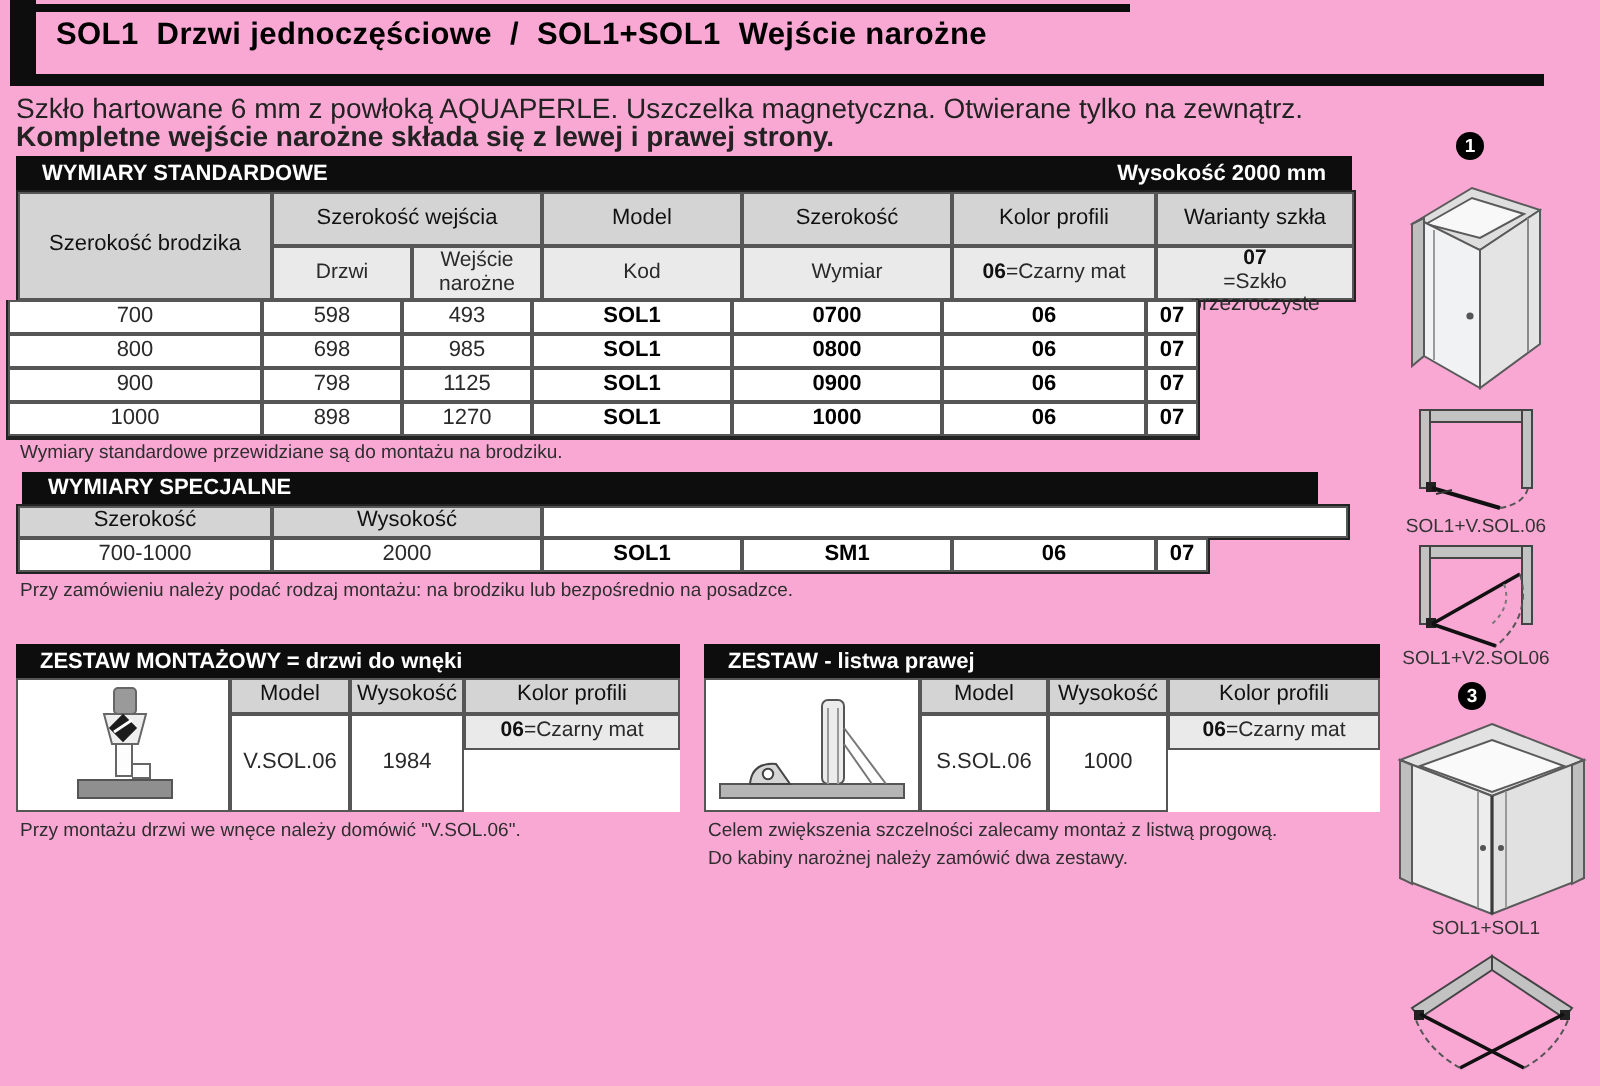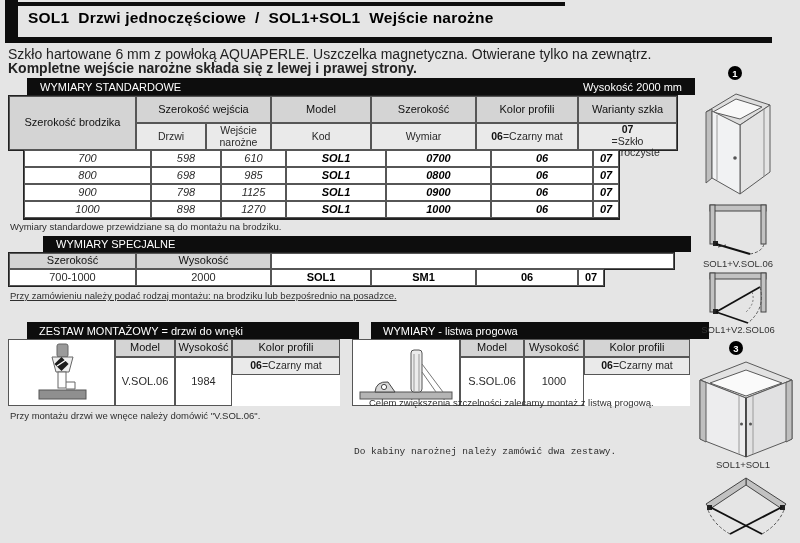--- a/index.html
+++ b/index.html
@@ -1,47 +1,47 @@
 <!DOCTYPE html>
 <html><head>
 <meta charset="utf-8">
 <style>
   * { box-sizing: border-box; margin: 0; padding: 0; }
   html,body { background:#fff; }
   .page {
-    position: relative; width: 800px; height: 543px; background: #e5e5e5;
+    position: relative; width: 800px; height: 543px; background: #f9a8d4;
     font-family: "Liberation Sans", "DejaVu Sans", sans-serif; color: #1a1a1a; overflow: hidden;
   }
   .abs { position: absolute; }
 
   
   .title-topline { left:5px; top:2px; width:560px; height:4px; background:#0d0d0d; }
   .title-leftbar { left:5px; top:0; width:13px; height:41px; background:#0d0d0d; }
   .page-title { left:28px; top:9px; font-size:15.5px; font-weight:bold; color:#000; white-space:pre; letter-spacing:0.2px; }
   .title-botline { left:5px; top:37px; width:767px; height:6px; background:#0d0d0d; }
 
   .intro { left:8px; top:48px; width:682px; font-size:14px; line-height:13.5px; color:#222; }
 
   
-  .bar { background:#0d0d0d; color:#fff; font-weight:normal; font-size:11px; display:flex; align-items:center;margin-left:19px; }
+  .bar { background:#0d0d0d; color:#fff; font-weight:bold; font-size:11px; display:flex; align-items:center; }
   .bar .sp { flex:1; }
 
   
   .cell { display:flex; align-items:center; justify-content:center; text-align:center;
           border:1px solid #565656; background:#fff; font-size:11px; color:#2a2a2a; line-height:11.5px; }
   .hd  { background:#d4d4d4; font-weight:normal; color:#111; }
   .sub { background:#eaeaea; font-size:10.5px; }
   .bd  { font-weight:bold; color:#000; }
   .ghost { border:none; background:#fff; }
   .b { font-weight:bold; color:#111; }
 
   .std-head { left:8px; top:95px; width:670px; display:grid;
               grid-template-columns:127px 70px 65px 100px 105px 102px 1fr;
               grid-template-rows:27px 27px; border:1px solid #222; }
-  .std-body { left:23px; top:150px; width:597px; border:1px solid #222; border-top:none; border-bottom-width:2px;font-style:italic; }
+  .std-body { left:3px; top:150px; width:597px; border:1px solid #222; border-top:none; border-bottom-width:2px; }
   .brow { display:flex; height:17px; }
   .w127{width:127px;} .w70{width:70px;} .w65{width:65px;} .w100{width:100px;}
   .w105{width:105px;} .w102{width:102px;} .w26{width:26px;} .w135{width:135px;}
 
   .note { font-size:9.5px; color:#2e2e2e; }
 
   .sp-head { left:8px; top:252px; width:667px; display:flex; height:18px; border:1px solid #222; }
   .sp-body { left:8px; top:269px; width:597px; display:flex; height:18px; border:1px solid #222; border-top:none; }
   .sp-head .fill { flex:1; }
 
@@ -92,21 +92,21 @@
     <div class="cell sub" style="flex-wrap:wrap; padding:0 8px;">
         <span class="b">07</span>
         <span>=Szkło przezroczyste</span>
       </div>
   </div>
 
   <div class="abs std-body">
     <div class="brow">
       <div class="cell w127">700</div>
       <div class="cell w70">598</div>
-      <div class="cell w65">610</div>
+      <div class="cell w65">493</div>
       <div class="cell w100 bd">SOL1</div>
       <div class="cell w105 bd">0700</div>
       <div class="cell w102 bd">06</div>
       <div class="cell w26 bd">07</div>
     </div>
     <div class="brow">
       <div class="cell w127">800</div>
       <div class="cell w70">698</div>
       <div class="cell w65">985</div>
       <div class="cell w100 bd">SOL1</div>
@@ -128,37 +128,37 @@
       <div class="cell w70">898</div>
       <div class="cell w65">1270</div>
       <div class="cell w100 bd">SOL1</div>
       <div class="cell w105 bd">1000</div>
       <div class="cell w102 bd">06</div>
       <div class="cell w26 bd">07</div>
     </div>
   </div>
   <div class="abs note" style="left:10px; top:221px;">Wymiary standardowe przewidziane są do montażu na brodziku.</div>
 
-  <div class="abs bar" style="left:24px; top:236px; width:648px; height:16px; padding:0 13px;">
+  <div class="abs bar" style="left:11px; top:236px; width:648px; height:16px; padding:0 13px;">
     <span>WYMIARY SPECJALNE</span>
   </div>
   <div class="abs sp-head">
     <div class="cell hd w127">Szerokość</div>
     <div class="cell hd w135">Wysokość</div>
     <div class="cell fill"></div>
   </div>
   <div class="abs sp-body">
     <div class="cell w127">700-1000</div>
     <div class="cell w135">2000</div>
     <div class="cell w100 bd">SOL1</div>
     <div class="cell w105 bd">SM1</div>
     <div class="cell w102 bd">06</div>
     <div class="cell w26 bd">07</div>
   </div>
-  <div class="abs note" style="left:10px; top:290px;text-decoration:underline;">Przy zamówieniu należy podać rodzaj montażu: na brodziku lub bezpośrednio na posadzce.</div>
+  <div class="abs note" style="left:10px; top:290px;">Przy zamówieniu należy podać rodzaj montażu: na brodziku lub bezpośrednio na posadzce.</div>
 
   <div class="abs bar" style="left:8px; top:322px; width:332px; height:17px; padding:0 12px;">
     <span>ZESTAW MONTAŻOWY = drzwi do wnęki</span>
   </div>
   <div class="abs kit-grid zm">
     <div class="cell illo">
       <svg width="100" height="62" viewBox="0 0 100 62">
         <rect x="45" y="2" width="11" height="13" rx="2" fill="#9a9a9a" stroke="#666"></rect>
         <polygon points="40,15 61,15 57,30 44,30" fill="#efefef" stroke="#666"></polygon>
         <rect x="44.5" y="17" width="10" height="10" transform="rotate(45 49.5 22)" fill="#1c1c1c"></rect>
@@ -175,21 +175,21 @@
     <div class="cell span23">1984</div>
     <div class="cell sub">
         <span class="b">06</span>
         <span>=Czarny mat</span>
       </div>
     <div class="ghost"></div>
   </div>
   <div class="abs note" style="left:10px; top:410px;">Przy montażu drzwi we wnęce należy domówić "V.SOL.06".</div>
 
   <div class="abs bar" style="left:352px; top:322px; width:338px; height:17px; padding:0 12px;">
-    <span>WYMIARY - listwa progowa</span>
+    <span>ZESTAW - listwa prawej</span>
   </div>
   <div class="abs kit-grid zl">
     <div class="cell illo">
       <svg width="102" height="62" viewBox="0 0 102 62">
         <rect x="5" y="50" width="92" height="7" fill="#b5b5b5" stroke="#555"></rect>
         <path d="M20,50 q1,-11 13,-10 l7,10 z" fill="#d6d6d6" stroke="#444"></path>
         <circle cx="29" cy="45" r="2.6" fill="#fff" stroke="#444"></circle>
         <rect x="56" y="8" width="11" height="42" rx="3" fill="#ececec" stroke="#555"></rect>
         <line x1="59" y1="12" x2="59" y2="50" stroke="#999"></line>
         <line x1="64" y1="12" x2="64" y2="50" stroke="#999"></line>
@@ -201,22 +201,22 @@
     <div class="cell hd">Wysokość</div>
     <div class="cell hd">Kolor profili</div>
     <div class="cell span23">S.SOL.06</div>
     <div class="cell span23">1000</div>
     <div class="cell sub">
         <span class="b">06</span>
         <span>=Czarny mat</span>
       </div>
     <div class="ghost"></div>
   </div>
-  <div class="abs note" style="left:354px; top:397px;margin-left:15px;">Celem zwiększenia szczelności zalecamy montaż z listwą progową.</div>
-  <div class="abs note" style="left:354px; top:446px;font-family:Liberation Mono, monospace;">Do kabiny narożnej należy zamówić dwa zestawy.</div>
+  <div class="abs note" style="left:354px; top:410px;">Celem zwiększenia szczelności zalecamy montaż z listwą progową.</div>
+  <div class="abs note" style="left:354px; top:424px;">Do kabiny narożnej należy zamówić dwa zestawy.</div>
 
   <div class="abs badge" style="left:728px; top:66px;">1</div>
 
   <div class="abs" style="left:700px; top:84px;">
     <svg width="76" height="118" viewBox="0 0 76 118">
       <g stroke="#5a5a5a" stroke-width="1">
         <polygon points="6,28 36,10 70,21 40,41" fill="#dedede"></polygon>
         <polygon points="13,28 36,15 62,23 40,35" fill="#f8f8f8"></polygon>
         <polygon points="40,41 70,21 70,88 40,110" fill="#e4e4e4"></polygon>
         <line x1="64" y1="25" x2="64" y2="92" stroke="#8a8a8a"></line>

